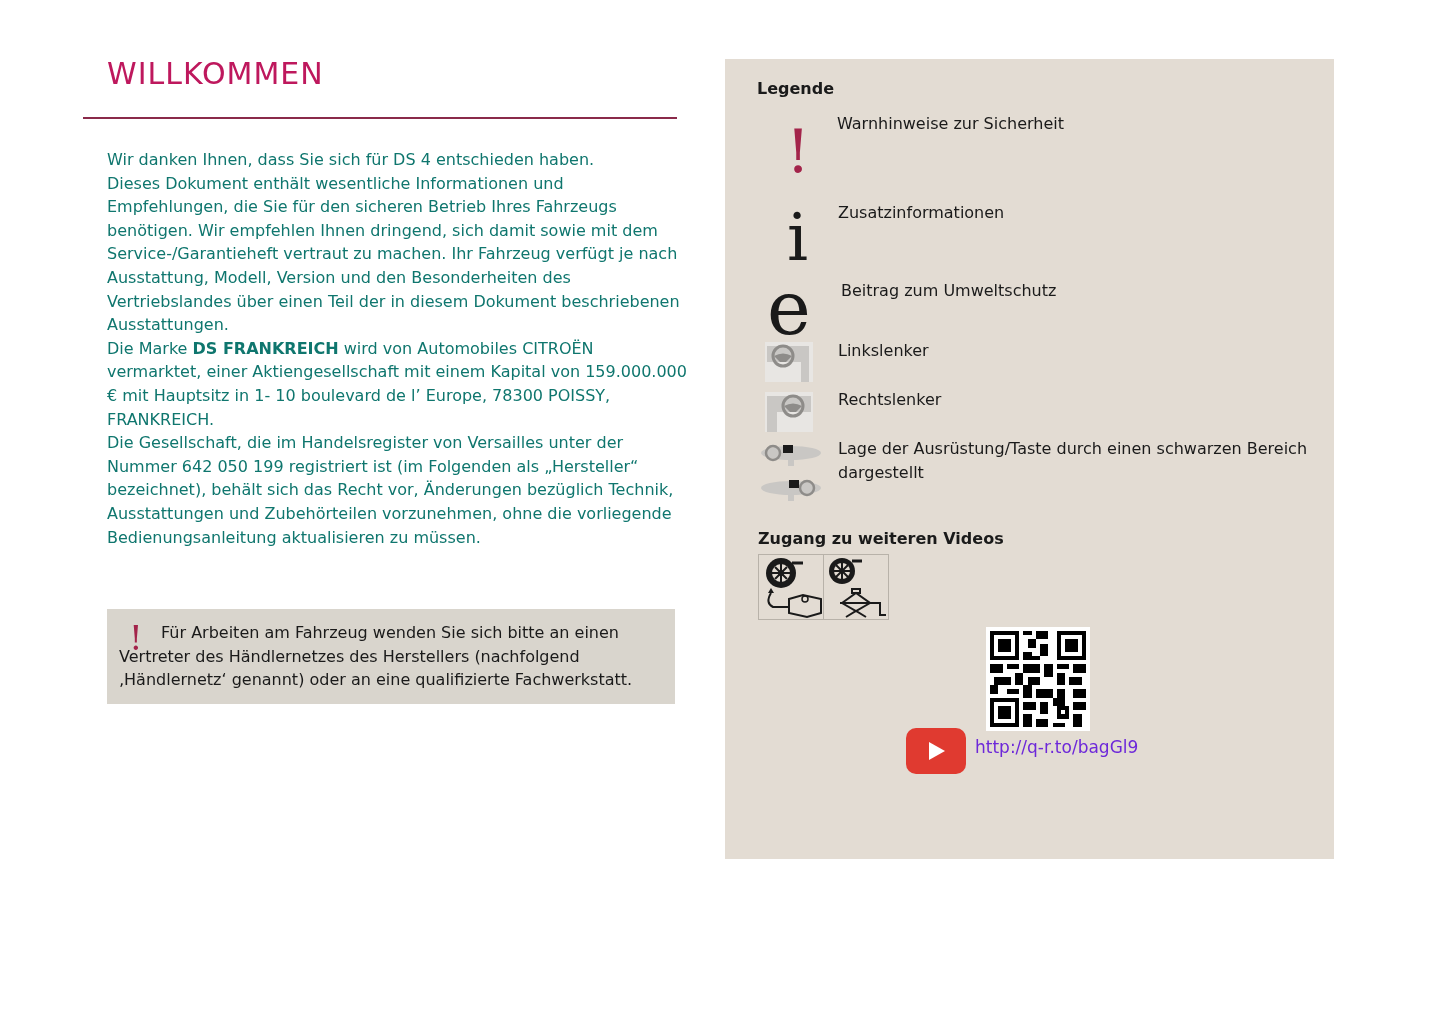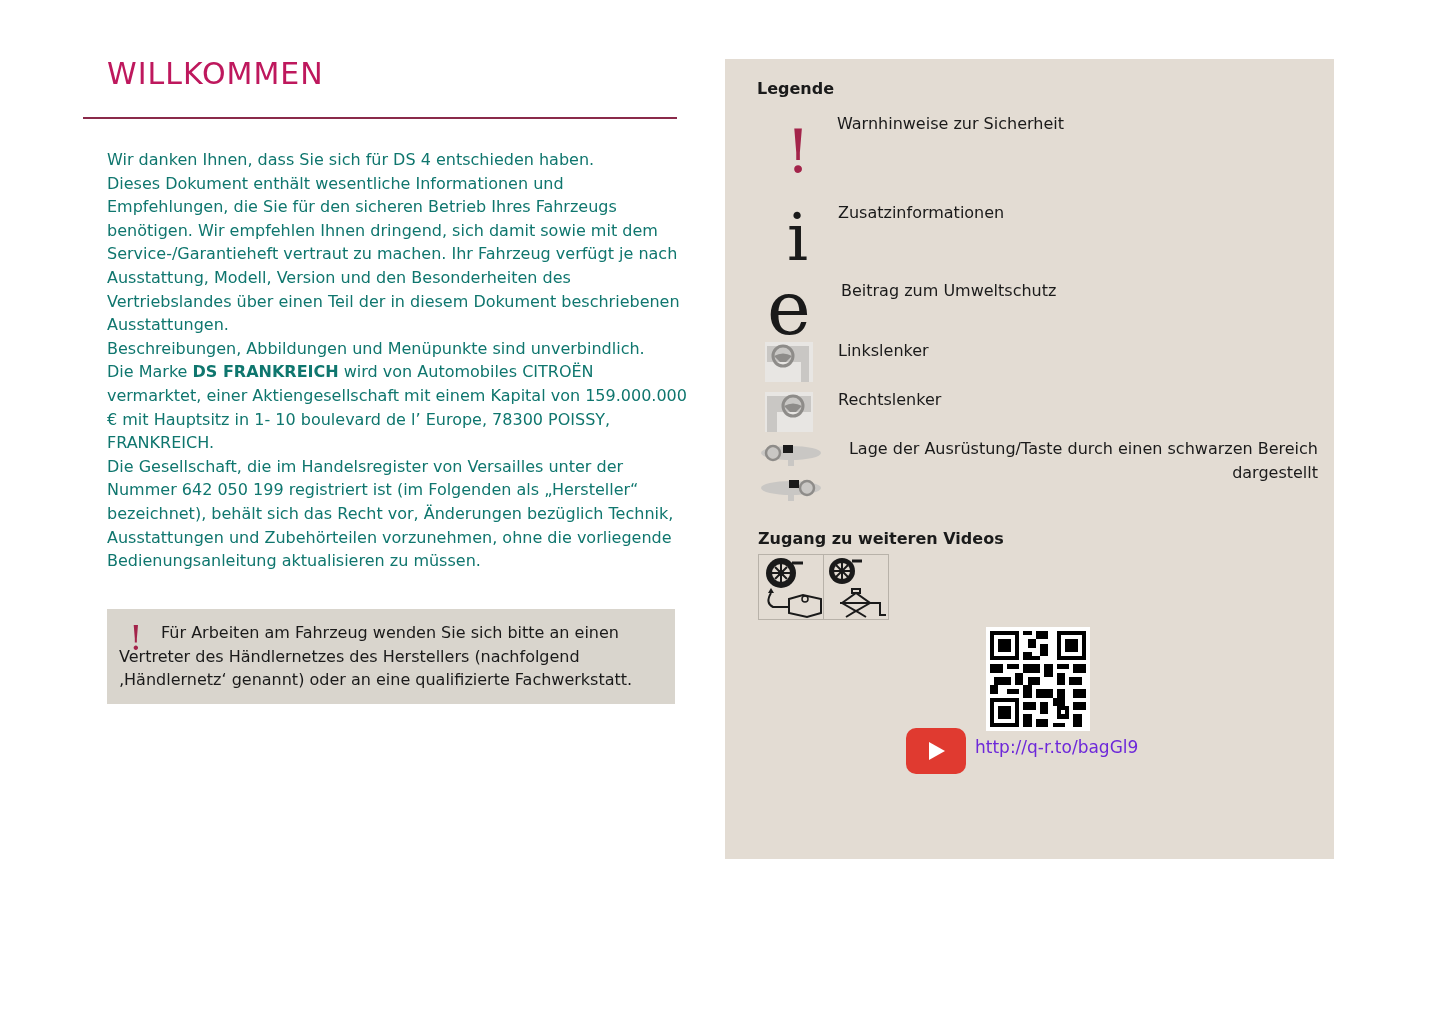--- a/index.html
+++ b/index.html
@@ -31,21 +31,21 @@
     position: absolute; left: 12px; top: 12px; width: 545px; font-size: 16px; line-height: 23.6px;
     text-indent: 42px;
   }
   .legend-panel {
     position: absolute; left: 725px; top: 59px; width: 609px; height: 800px; background: #e3dcd3;
   }
   .legend-title {
     position: absolute; left: 32px; top: 20px; font-size: 16px; font-weight: bold;
   }
   .lg-icon { position: absolute; }
-  .lg-text { position: absolute; font-size: 16px; line-height: 24px; text-align: right; }
+  .lg-text { position: absolute; font-size: 16px; line-height: 24px; }
   .excl-big {
     font-family: "DejaVu Serif", serif; font-size: 60px; color: #a3244a; line-height: 60px;
   }
   .i-big {
     font-family: "DejaVu Serif", serif; font-size: 66px; color: #1a1a1a; line-height: 66px;
   }
   .e-big {
     font-family: "DejaVu Serif", serif; font-size: 74px; color: #1a1a1a; line-height: 74px;
   }
   .videos-title {
@@ -70,21 +70,20 @@
 </style>
 </head>
 <body>
 
 <div class="title">WILLKOMMEN</div>
 <div class="title-rule"></div>
 
 <div class="body-text">
   <p>Wir danken Ihnen, dass Sie sich für DS 4 entschieden haben.</p>
   <p>Dieses Dokument enthält wesentliche Informationen und Empfehlungen, die Sie für den sicheren Betrieb Ihres Fahrzeugs benötigen. Wir empfehlen Ihnen dringend, sich damit sowie mit dem Service-/Garantieheft vertraut zu machen. Ihr Fahrzeug verfügt je nach Ausstattung, Modell, Version und den Besonderheiten des Vertriebslandes über einen Teil der in diesem Dokument beschriebenen Ausstattungen.</p>
-  <p>Beschreibungen, Abbildungen und Menüpunkte sind unverbindlich.</p>
   <p><span>Die Marke </span><b>DS FRANKREICH</b><span> wird von Automobiles CITROËN vermarktet, einer Aktiengesellschaft mit einem Kapital von 159.000.000 € mit Hauptsitz in 1- 10 boulevard de l’ Europe, 78300 POISSY, FRANKREICH.</span></p>
   <p>Die Gesellschaft, die im Handelsregister von Versailles unter der Nummer 642 050 199 registriert ist (im Folgenden als „Hersteller“ bezeichnet), behält sich das Recht vor, Änderungen bezüglich Technik, Ausstattungen und Zubehörteilen vorzunehmen, ohne die vorliegende Bedienungsanleitung aktualisieren zu müssen.</p>
 </div>
 
 <div class="warning-box">
   <div class="wtext">Für Arbeiten am Fahrzeug wenden Sie sich bitte an einen Vertreter des Händlernetzes des Herstellers (nachfolgend ‚Händlernetz‘ genannt) oder an eine qualifizierte Fachwerkstatt.</div>
   <div class="excl">!</div>
 </div>
 
 <div class="legend-panel">

